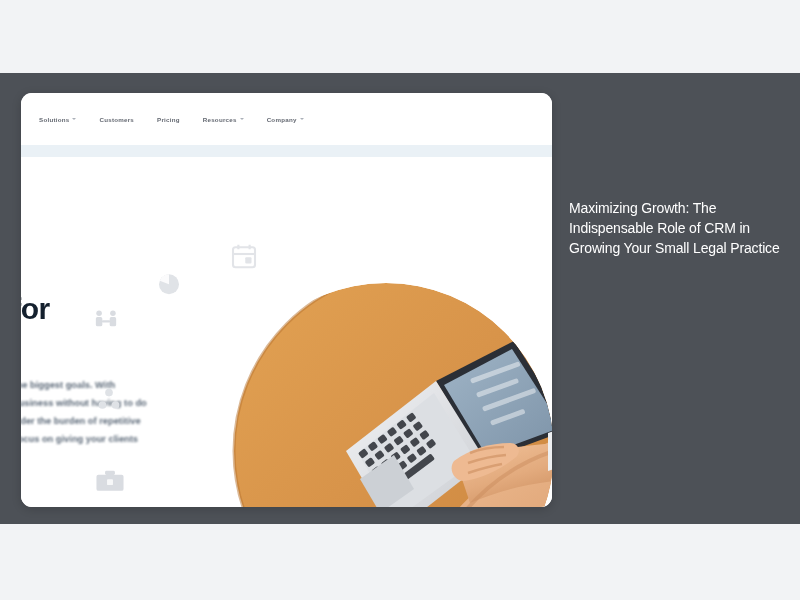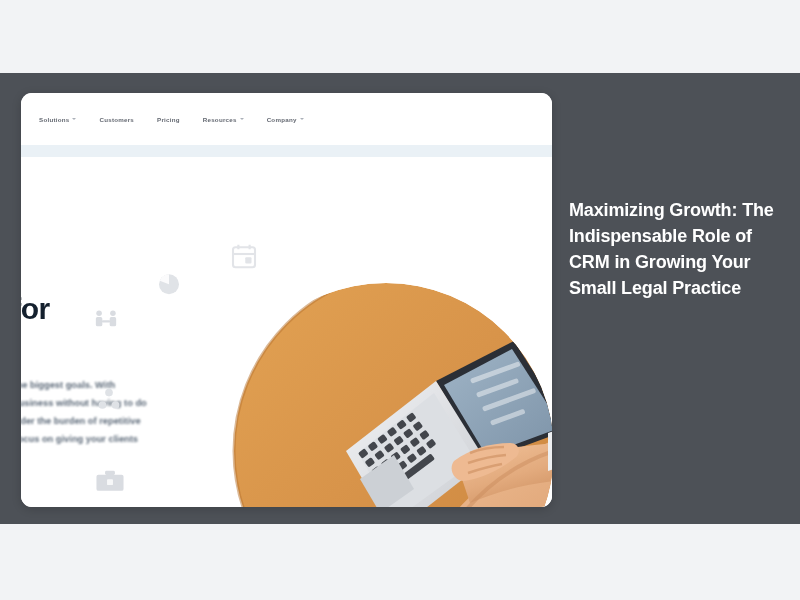--- a/index.html
+++ b/index.html
@@ -76,21 +76,21 @@
   }
   .photo-circle svg { display:block; width:100%; height:100%; }
 
   
   .glyph { position:absolute; color:#dfe2e6; filter:blur(0.55px); }
   .glyph svg { display:block; }
 
   
   .article-title {
     position:absolute; left:569px; top:198px; width:215px;
-    font-size:18px; line-height:1.44; font-weight:700;
+    font-size:14px; line-height:1.44; font-weight:400;
     color:#ffffff; letter-spacing:-0.15px;
   }
 </style>
 </head>
 <body>
 
 <div id="stage">
 
   <div class="dark-band"></div>
 

